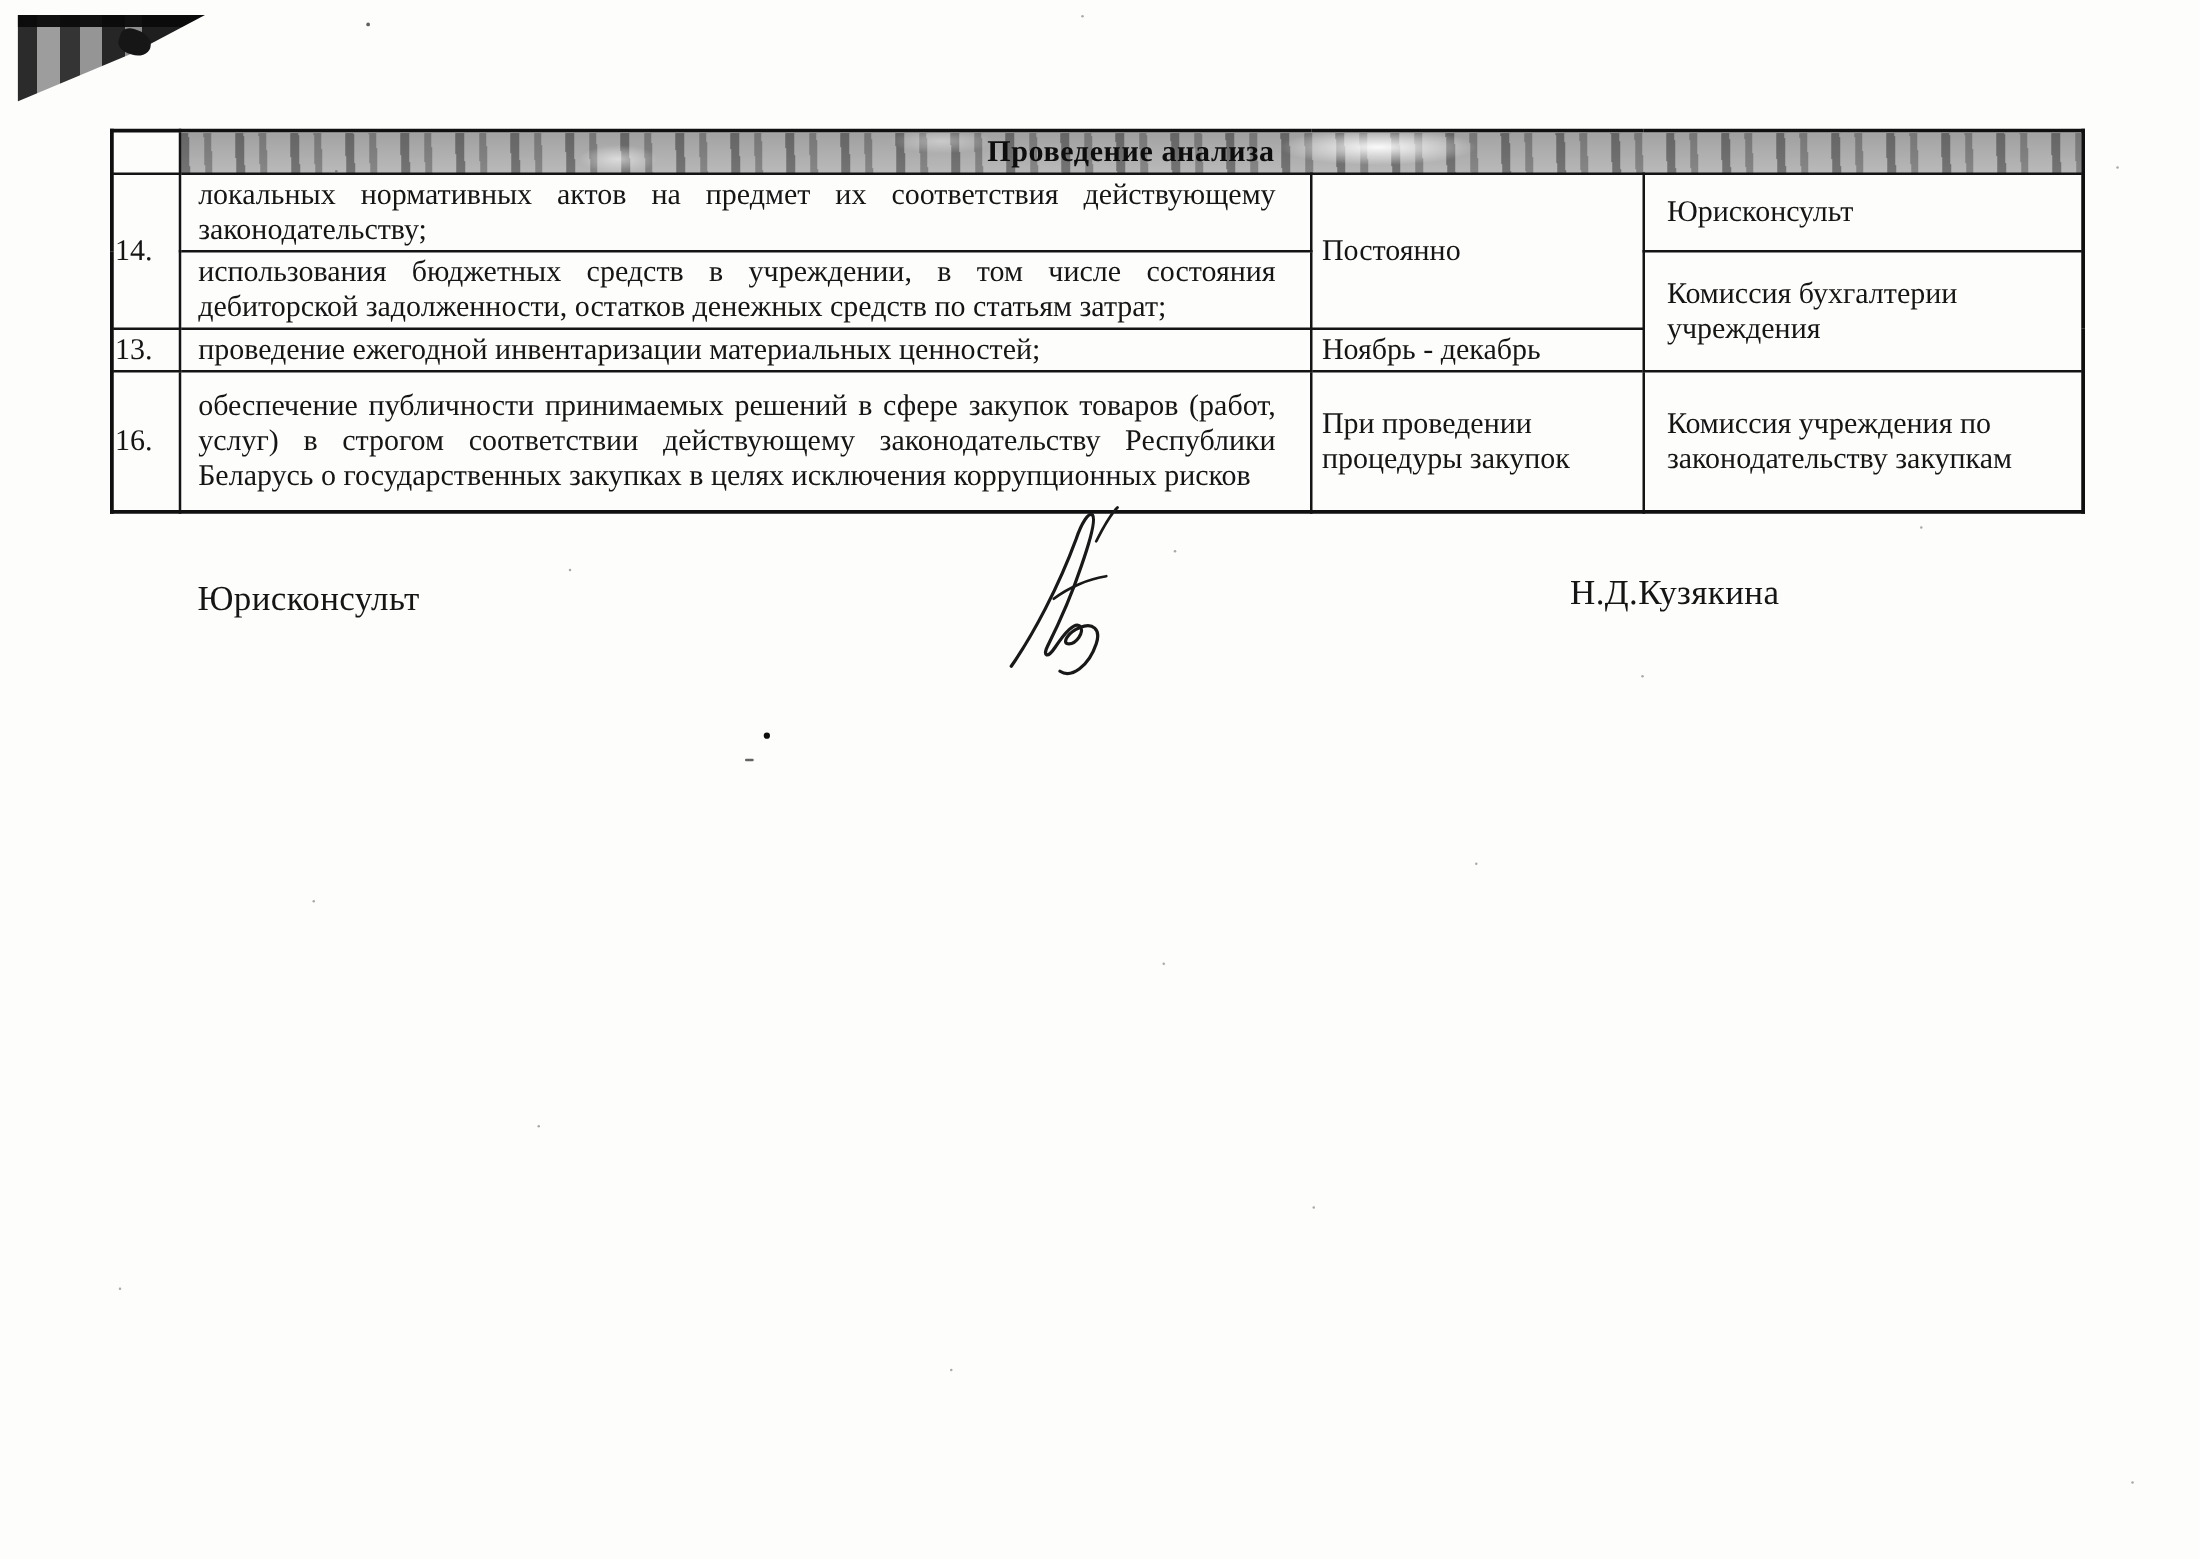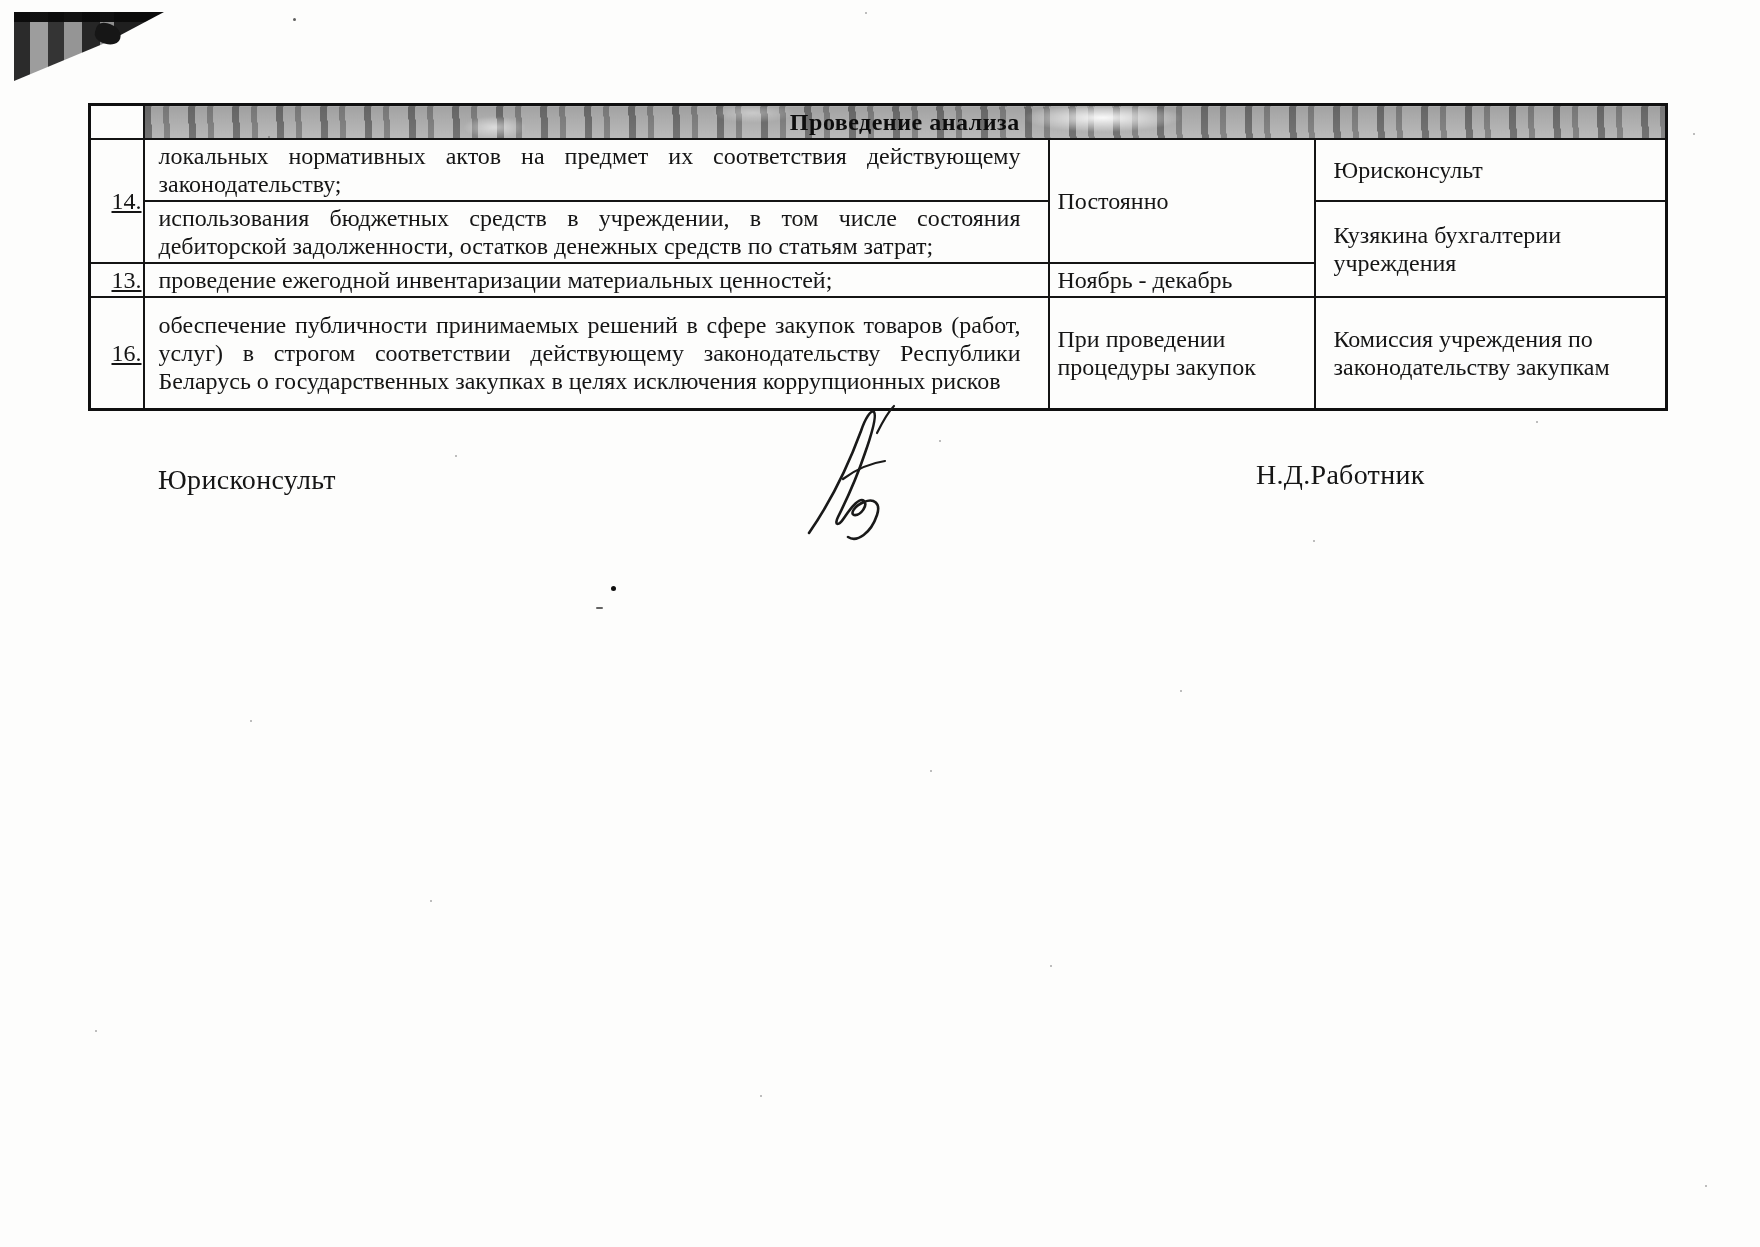--- a/index.html
+++ b/index.html
@@ -37,21 +37,21 @@
     border-collapse:collapse;table-layout:fixed;
     width:1577px;
   }
   table.doc td{
     border:2px solid #141414;
     vertical-align:middle;
     font-size:24px;line-height:28px;
     overflow:hidden;
   }
   table.doc{border:3px solid #101010;}
-  td.numcol{text-align:right;font-size:25px;text-decoration:underline;}
+  td.numcol{text-align:left;font-size:25px;}
   td.band{
     height:30px;
     text-align:center;font-weight:bold;font-size:25px;letter-spacing:.5px;
     color:#0d0d0d;
     background:
       radial-gradient(ellipse 110px 20px at 63% 35%, rgba(255,255,255,.95), rgba(255,255,255,0) 72%),
       radial-gradient(ellipse 45px 16px at 23% 65%, rgba(255,255,255,.55), rgba(255,255,255,0) 70%),
       radial-gradient(ellipse 60px 14px at 40% 20%, rgba(255,255,255,.4), rgba(255,255,255,0) 70%),
       repeating-linear-gradient(88deg,
         rgba(15,15,15,.42) 0 7px, rgba(130,130,130,.10) 7px 19px,
@@ -103,21 +103,21 @@
         </td>
       </tr>
       <tr style="height:57px">
         <td class="numcol" rowspan="2">14.</td>
         <td class="act">локальных нормативных актов на предмет их соответствия действующему законодательству;</td>
         <td class="time" rowspan="2">Постоянно</td>
         <td class="exec">Юрисконсульт</td>
       </tr>
       <tr style="height:60px">
         <td class="act">использования бюджетных средств в учреждении, в том числе состояния дебиторской задолженности, остатков денежных средств по статьям затрат;</td>
-        <td class="exec" rowspan="2">Кузякина бухгалтерии учреждения</td>
+        <td class="exec" rowspan="2">Комиссия бухгалтерии учреждения</td>
       </tr>
       <tr style="height:28px">
         <td class="numcol">13.</td>
         <td class="act">проведение ежегодной инвентаризации материальных ценностей;</td>
         <td class="time">Ноябрь - декабрь</td>
       </tr>
       <tr style="height:112px">
         <td class="numcol">16.</td>
         <td class="act">обеспечение публичности принимаемых решений в сфере закупок товаров (работ, услуг) в строгом соответствии действующему законодательству Республики Беларусь о государственных закупках в целях исключения коррупционных рисков</td>
         <td class="time">При проведении процедуры закупок</td>
@@ -129,21 +129,21 @@
   <div class="sig-label sig-title">Юрисконсульт</div>
 
   <div class="signature">
     <svg viewBox="0 0 118 138" fill="none" xmlns="http://www.w3.org/2000/svg">
       <path d="M16 130 C34 104 54 66 68 28 C72 16 78 6 81 9 C84 13 79 30 72 50 C63 77 52 100 45 114 C41 122 45 124 51 115 C59 103 67 94 71 98 C75 102 68 113 61 112 C57 111 61 103 71 99 C81 95 88 100 84 112 C78 130 64 140 55 134" stroke="#191919" stroke-width="2.6" stroke-linecap="round"></path>
       <path d="M50 76 C62 67 78 60 92 58" stroke="#191919" stroke-width="2.2" stroke-linecap="round"></path>
       <path d="M84 30 C90 18 96 8 101 3" stroke="#191919" stroke-width="2.2" stroke-linecap="round"></path>
     </svg>
   </div>
 
-  <div class="sig-label sig-name">Н.Д.Работник</div>
+  <div class="sig-label sig-name">Н.Д.Кузякина</div>
 
   <div>
     <div class="speck s-big" style="left:611px;top:586px;"></div>
     <div class="speck s-dash" style="left:596px;top:607px;"></div>
     <div class="speck s-med" style="left:293px;top:18px;"></div>
     <div class="speck s-sm" style="left:865px;top:12px;"></div>
     <div class="speck s-sm" style="left:268px;top:136px;"></div>
     <div class="speck s-sm" style="left:1693px;top:133px;"></div>
     <div class="speck s-sm" style="left:939px;top:440px;"></div>
     <div class="speck s-sm" style="left:1536px;top:421px;"></div>

